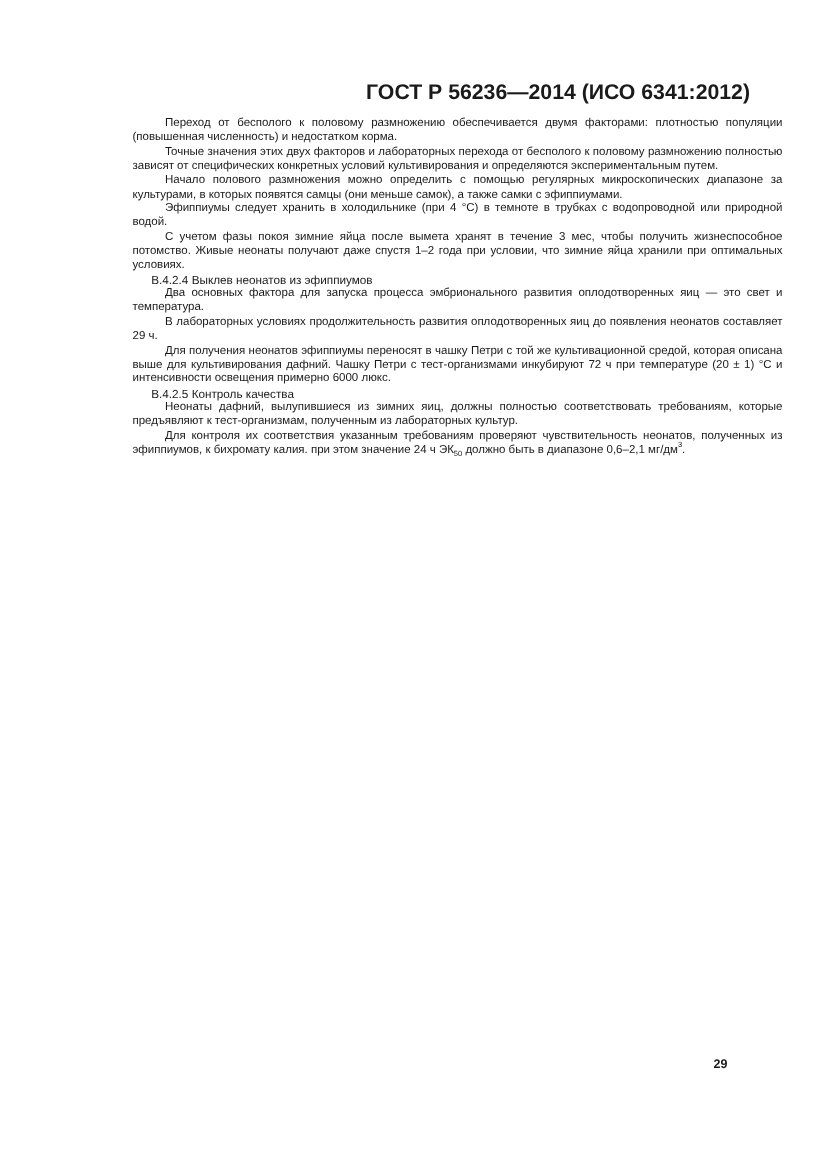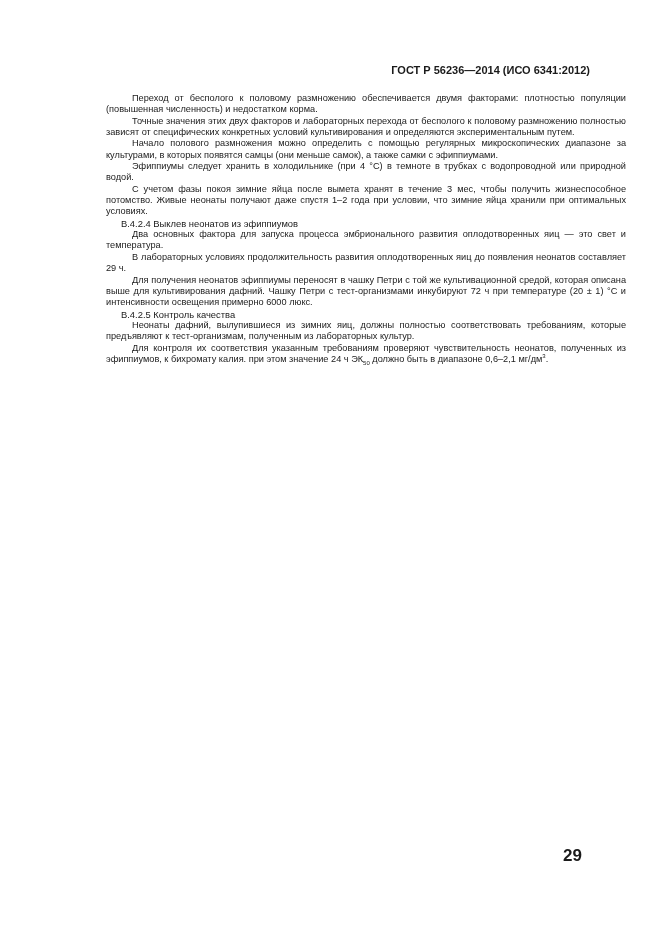--- a/index.html
+++ b/index.html
@@ -1,22 +1,22 @@
 <!DOCTYPE html>
 <html><head>
 <meta charset="utf-8">
 <style>
   html, body { margin: 0; padding: 0; background: #ffffff; }
   body { width: 661px; height: 935px; position: relative; overflow: hidden;
          font-family: "Liberation Sans", sans-serif; color: #1a1a1a; }
-  .header { position: absolute; top: 64px; right: 71px; font-weight: bold; font-size: 11px; letter-spacing: 0; }
+  .header { position: absolute; top: 64px; right: 61px; font-weight: bold; font-size: 17px; letter-spacing: 0; }
   .content { position: absolute; top: 93px; left: 62px; width: 520px; font-size: 9.2px; line-height: 11.35px; margin-left: 44px; }
   .content p { margin: 0; text-align: justify; text-indent: 26px; }
   .content h3 { margin: 0; font-size: 9.4px; font-weight: normal; padding-left: 15px; line-height: 11.35px; }
-  .pagenum { position: absolute; top: 846px; right: 79px; font-weight: bold; font-size: 17px; }
+  .pagenum { position: absolute; top: 846px; right: 79px; font-weight: bold; font-size: 10px; }
   sub, sup { font-size: 6px; line-height: 0; }
 </style>
 </head>
 <body>
 
 <div class="header">ГОСТ Р 56236—2014 (ИСО 6341:2012)</div>
 
 <div class="content">
   <p>Переход от бесполого к половому размножению обеспечивается двумя факторами: плотностью популяции (повышенная численность) и недостатком корма.</p>
   <p>Точные значения этих двух факторов и лабораторных перехода от бесполого к половому размножению полностью зависят от специфических конкретных условий культивирования и определяются экспериментальным путем.</p>

